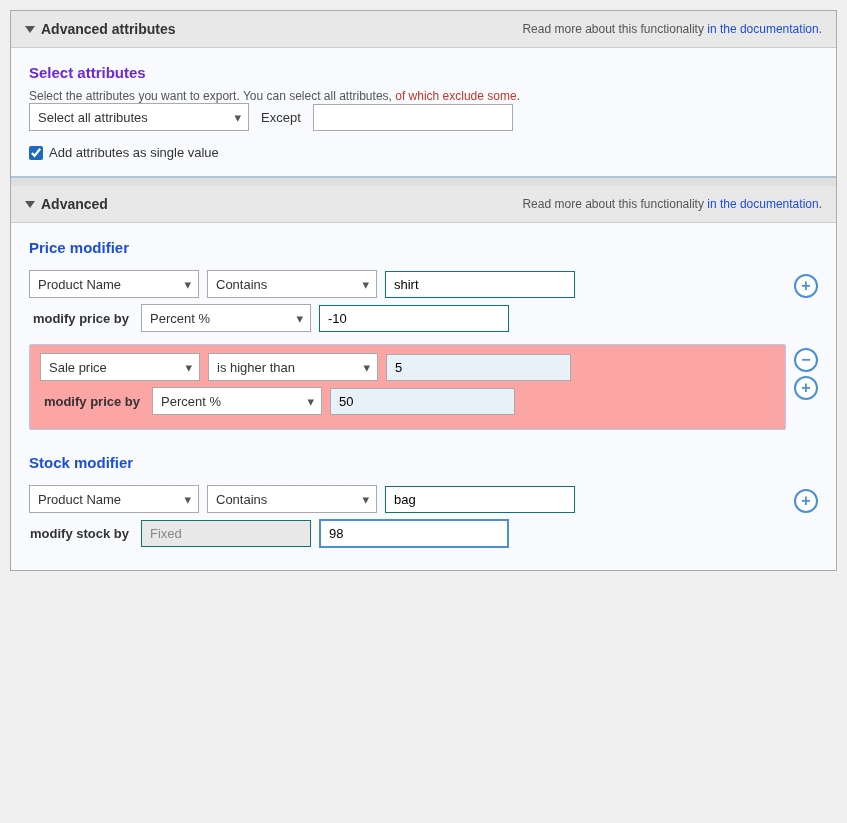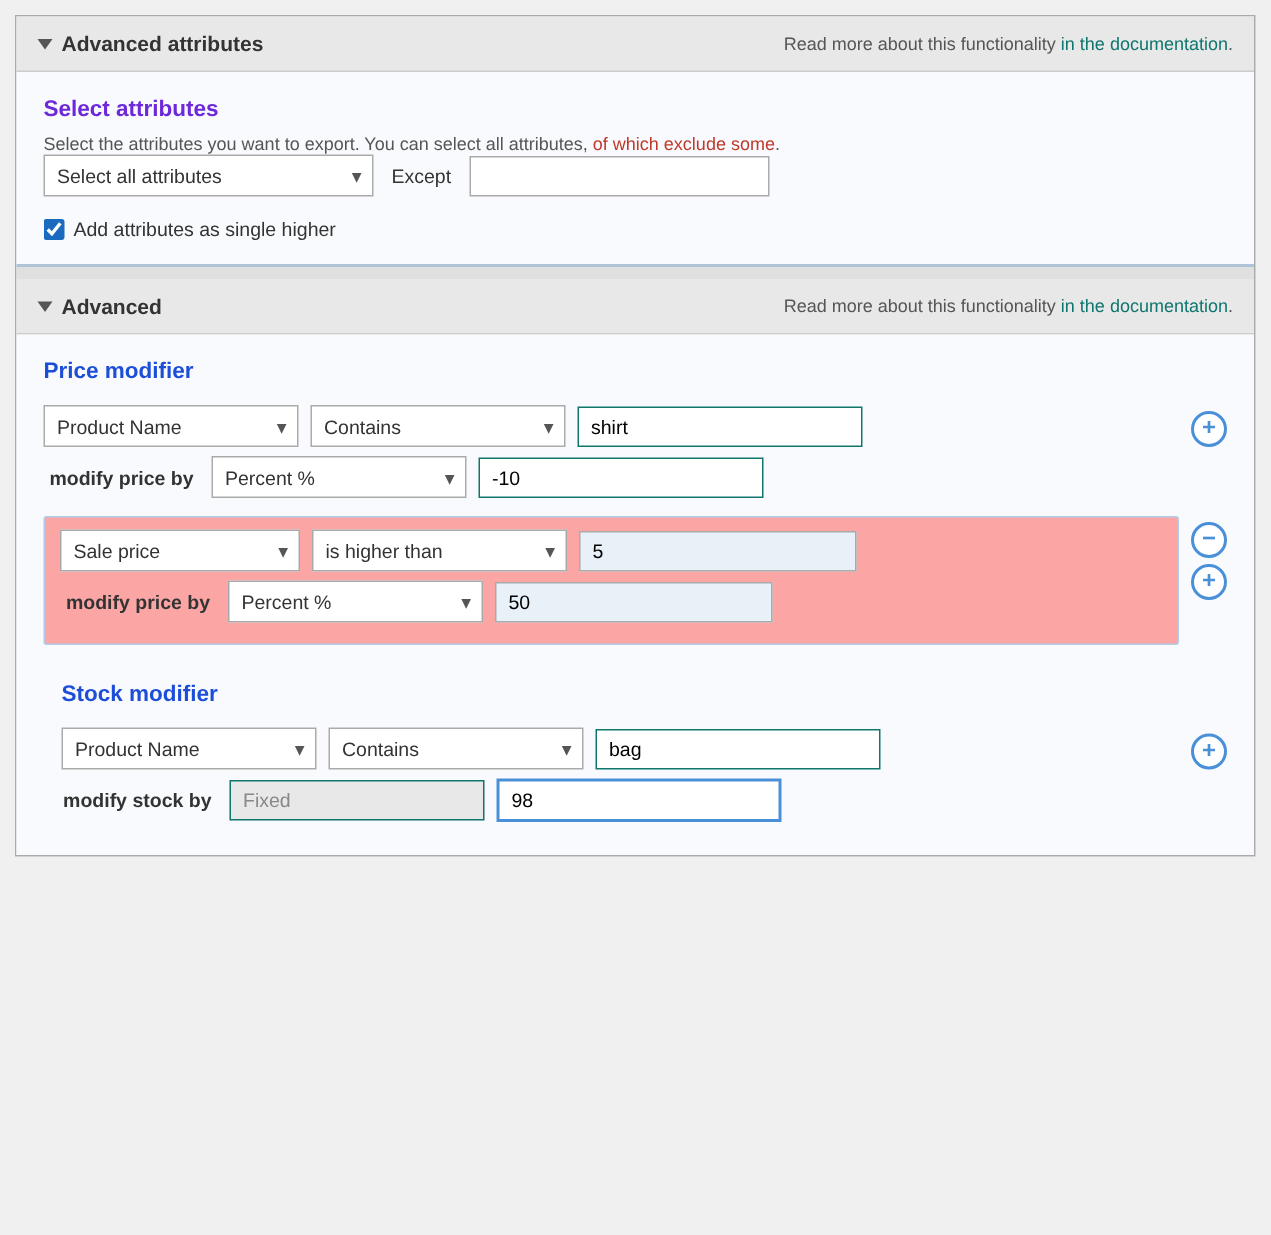--- a/index.html
+++ b/index.html
@@ -38,21 +38,21 @@
       height: 0;
       border-left: 5px solid transparent;
       border-right: 5px solid transparent;
       border-top: 7px solid #555;
     }
     .section-header-right {
       font-size: 12px;
       color: #555;
     }
     .section-header-right a {
-      color: #0f766e;
+      color: #1d4ed8;
       text-decoration: none;
     }
 
     
     .section-content {
       padding: 16px 18px;
       background: #f8fafd;
       border-bottom: 2px solid #b0c4d8;
     }
 
@@ -201,21 +201,20 @@
       background: #fca5a5;
       border: 1px solid #b0cce8;
       border-radius: 2px;
       padding: 8px 10px;
       margin-bottom: 8px;
     }
 
     
     .stock-section {
       margin-top: 16px;
-      margin-left: 12px;
     }
 
     select {
       height: 28px;
     }
     .section-gap {
       height: 8px;
       background: #e0e0e0;
     }
   </style>
@@ -245,21 +244,21 @@
         <select class="select-all-attr">
           <option>Select all attributes</option>
           <option>Select specific attributes</option>
         </select>
       </div>
       <span class="except-label">Except</span>
       <input type="text" class="except-input" value="" style="">
     </div>
     <div class="checkbox-row">
       <input type="checkbox" id="single-val" checked="" style="">
-      <label for="single-val" class="checkbox-label">Add attributes as single higher</label>
+      <label for="single-val" class="checkbox-label">Add attributes as single value</label>
     </div>
   </div>
 
   <div class="section-gap"></div>
 
   <div class="section-header">
     <div class="section-header-left">
       <span class="triangle-icon"></span>
       <span>Advanced</span>
     </div>

